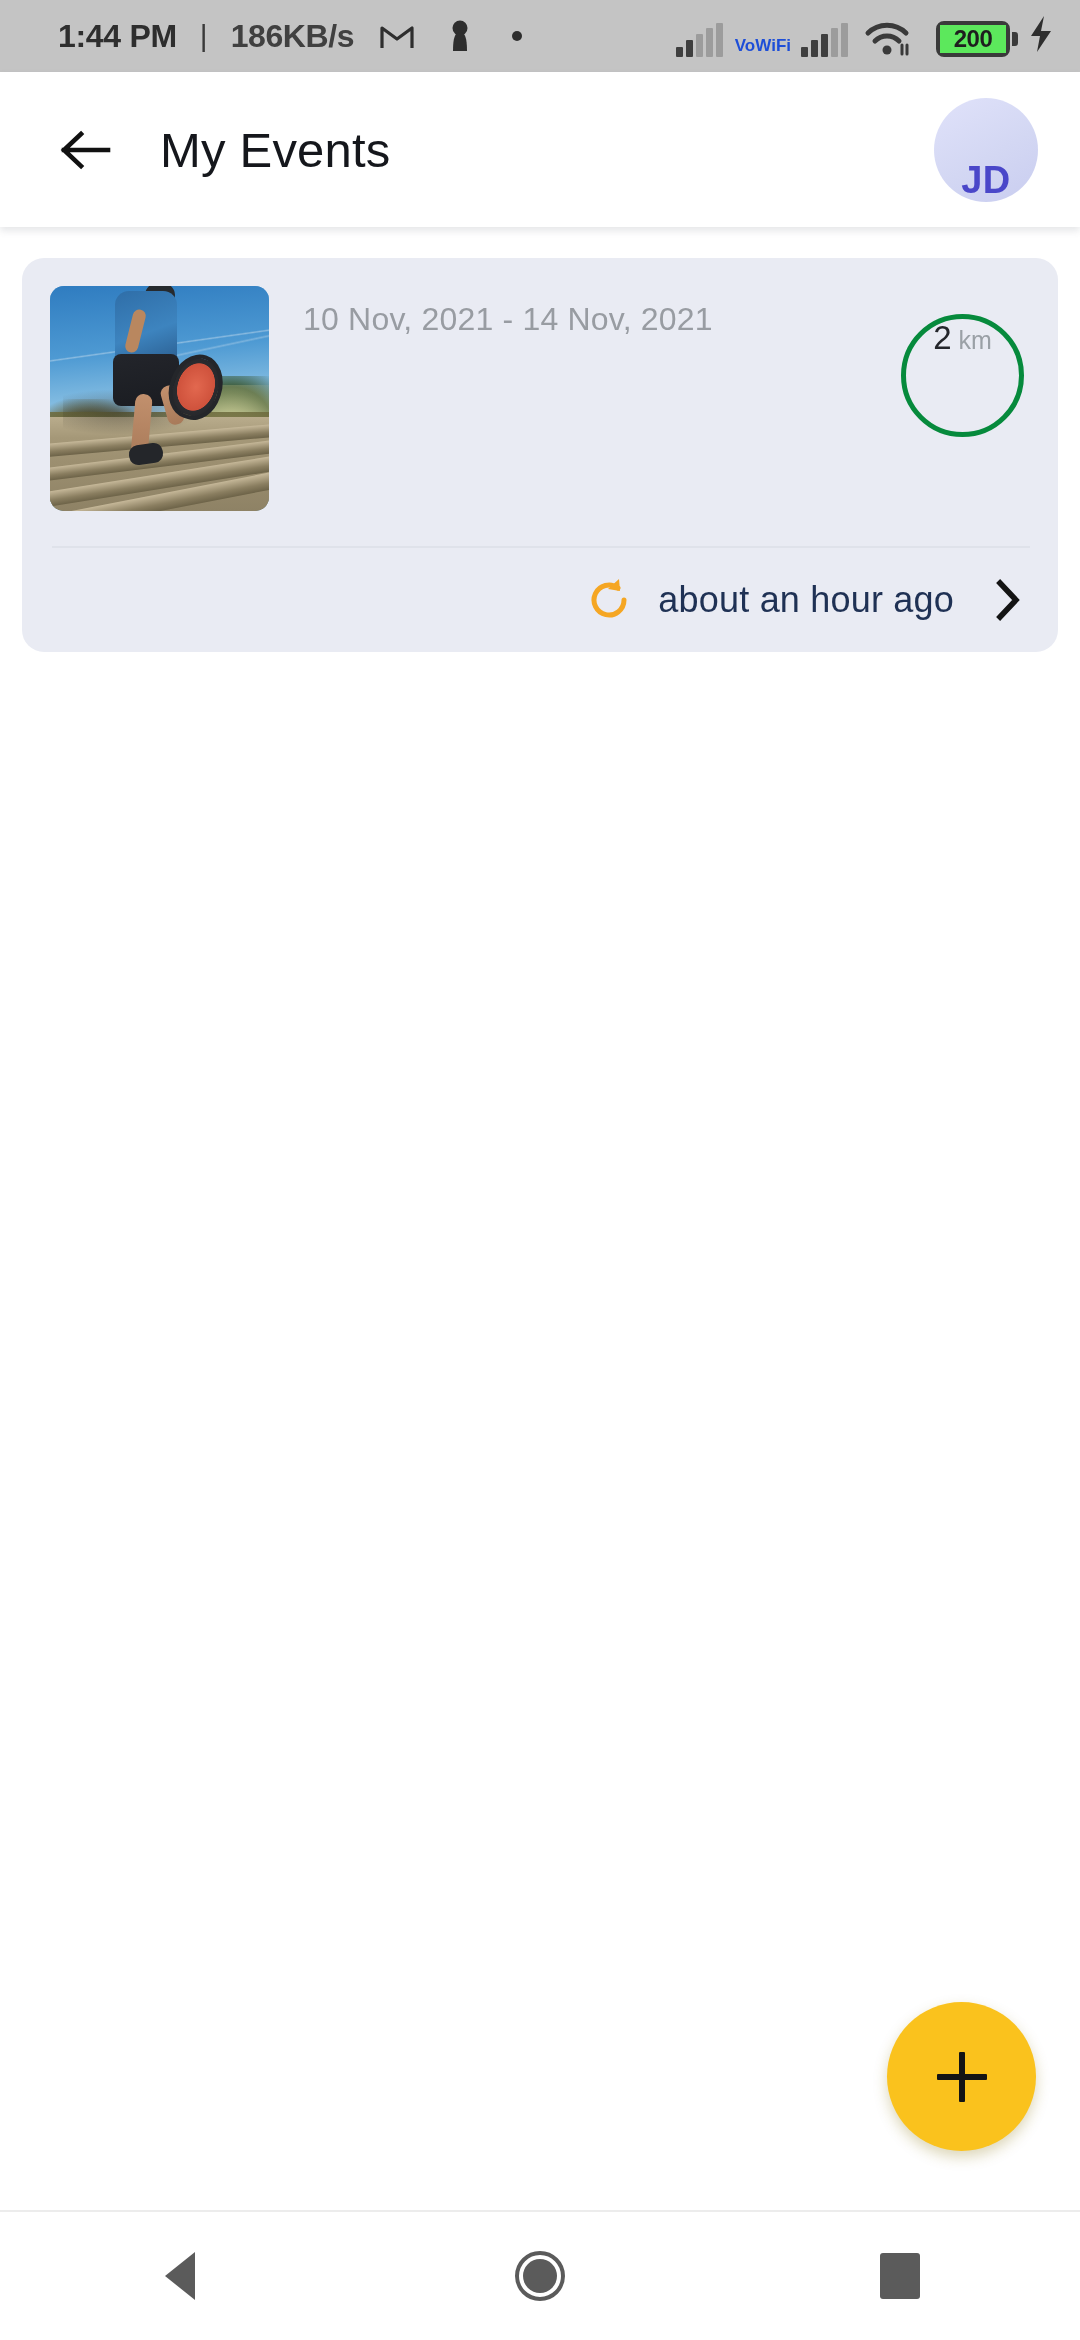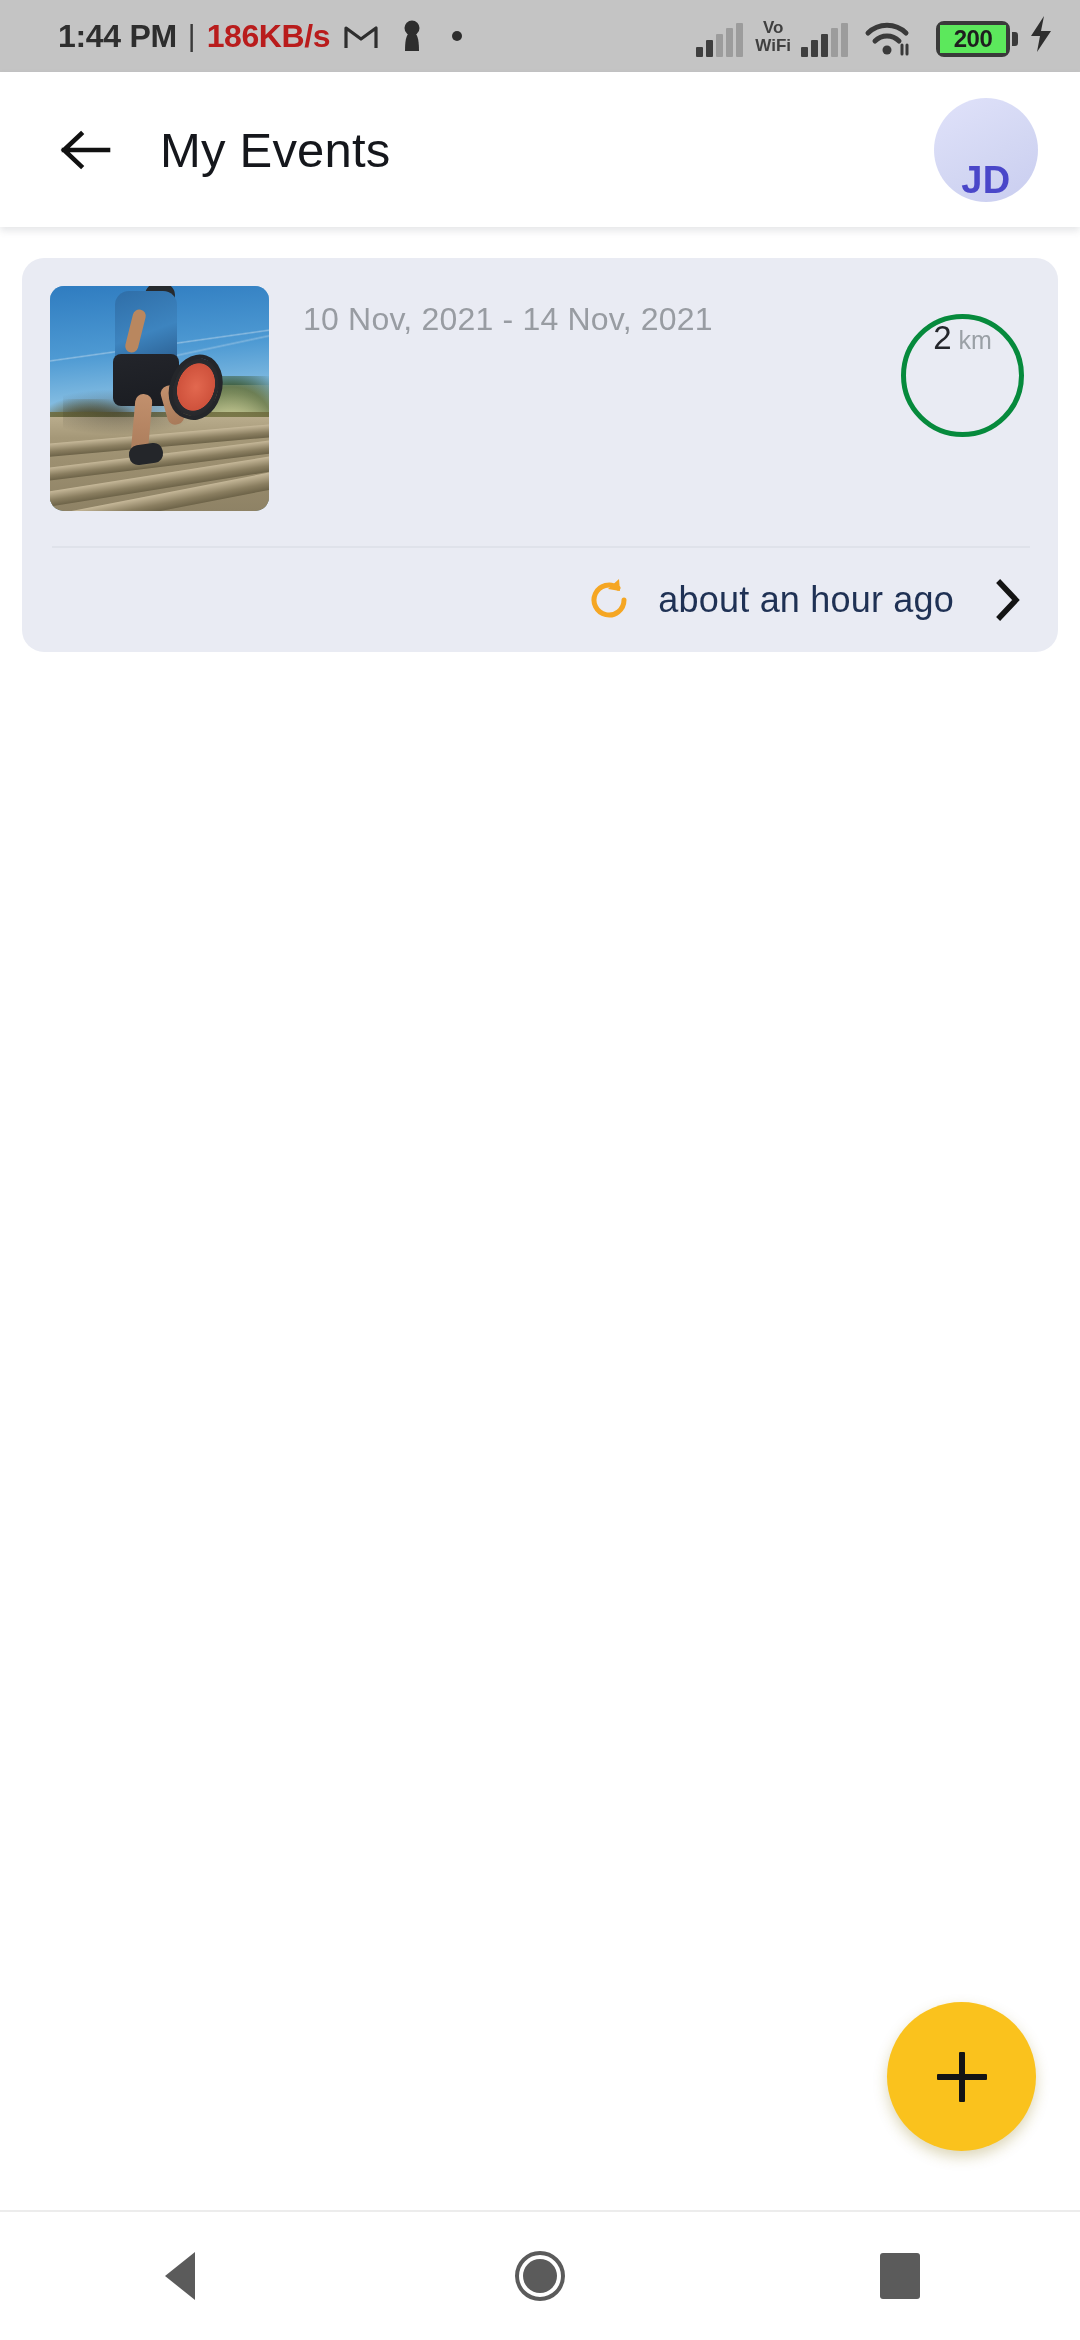--- a/index.html
+++ b/index.html
@@ -10,38 +10,38 @@
     overflow:hidden;
   }
   #screen { position:relative; width:1080px; height:2340px; background:#ffffff; }
 
   
   .statusbar{
     position:absolute; top:0; left:0; width:1080px; height:72px;
     background:#c4c4c4; display:flex; align-items:center;
     padding:0 26px 0 58px; color:#2b2b2b;
   }
-  .sb-left{ display:flex; align-items:center; gap:0px; }
+  .sb-left{ display:flex; align-items:center; gap:12px; }
   .sb-time{ font-size:32px; font-weight:bold; letter-spacing:-0.3px; color:#2e2e2e; }
   .sb-sep{ font-size:30px; font-weight:400; color:#3a3a3a; margin:0 11px; }
-  .sb-net{ font-size:32px; font-weight:bold; letter-spacing:-0.4px; color:#b91c1c; }
+  .sb-net{ font-size:32px; font-weight:bold; letter-spacing:-0.4px; color:#404040; }
   .sb-gmail{ margin-left:14px; display:flex; align-items:center; }
   .sb-person{ margin-left:22px; display:flex; align-items:center; }
   .sb-dot{ margin-left:28px; width:10px; height:10px; border-radius:50%; background:#2e2e2e; }
   .sb-right{ margin-left:auto; display:flex; align-items:flex-end; gap:0px; }
   .sig{ display:flex; align-items:flex-end; gap:3px; height:34px; }
   .sig i{ display:block; width:7px; background:#9c9c9c; border-radius:1px; }
   .sig i.on{ background:#3f3f3f; }
   .sig i:nth-child(1){ height:10px; }
   .sig i:nth-child(2){ height:17px; }
   .sig i:nth-child(3){ height:23px; }
   .sig i:nth-child(4){ height:29px; }
   .sig i:nth-child(5){ height:34px; }
-  .vowifi{ display:flex; flex-direction:column; align-items:center; justify-content:center;
-    font-size:17px; line-height:18px; font-weight:bold; color:#404040; margin:0 10px 2px 12px; }
+  .vowifi{ display:flex; flex-direction:row; align-items:center; justify-content:center;
+    font-size:17px; line-height:18px; font-weight:bold; color:#1d4ed8; margin:0 10px 2px 12px; }
   .wifi-ic{ margin:0 12px 1px 16px; display:flex; align-items:flex-end; }
   .batt{ display:flex; align-items:center; margin-left:14px; }
   .batt-body{ width:74px; height:36px; border:4px solid #3a3a3a; border-radius:8px;
     display:flex; align-items:center; justify-content:center; background:#ffffff; }
   .batt-fill{ width:100%; height:100%; background:#5ce85c; display:flex; align-items:center; justify-content:center;
     font-size:24px; font-weight:bold; color:#1e1e1e; letter-spacing:-0.5px; }
   .batt-cap{ width:6px; height:14px; background:#3a3a3a; border-radius:0 3px 3px 0; margin-left:2px; }
   .bolt{ margin-left:10px; }
 
   

